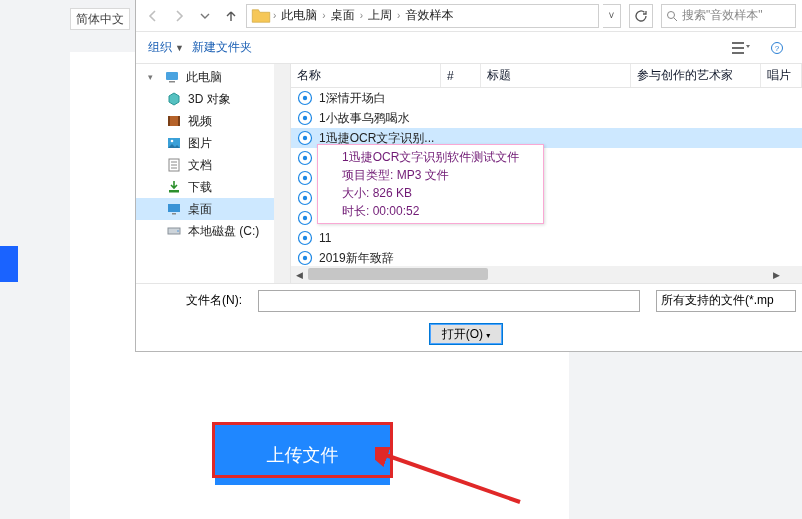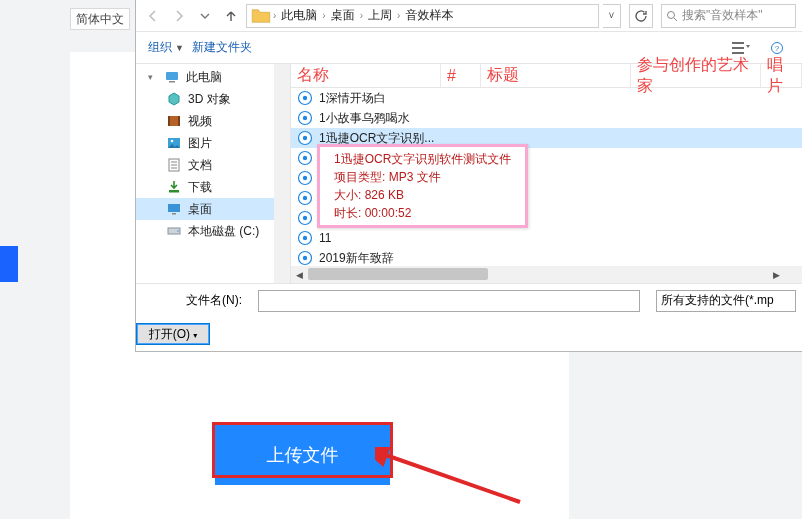--- a/index.html
+++ b/index.html
@@ -41,38 +41,38 @@
   .dlg .tree .scroll-thumb { position: absolute; right: 2px; top: 50px; width: 12px; height: 60px; background: #c6c6c6; border-radius: 2px; }
   .dlg .tree .scroll-up { position: absolute; right: 0; top: 0; width: 16px; height: 16px; display:flex; align-items:center; justify-content:center; font-size:9px; color:#555; }
   .dlg .tree .scroll-dn { position: absolute; right: 0; bottom: 0; width: 16px; height: 16px; display:flex; align-items:center; justify-content:center; font-size:9px; color:#555; }
   .dlg .tree .node { display: flex; align-items: center; height: 22px; padding-left: 12px; gap: 6px; cursor: pointer; white-space: nowrap; }
   .dlg .tree .node .ico { width: 16px; height: 16px; display: flex; align-items: center; justify-content: center; }
   .dlg .tree .node.sub { padding-left: 30px; text-align: right; }
   .dlg .tree .node.sel { background: #cde8ff; }
   .dlg .tree .node .disclosure { width: 10px; font-size: 9px; color: #777; }
 
   .dlg .list { flex: 1; display: flex; flex-direction: column; position: relative; min-width: 0; }
-  .dlg .list .hdr { height: 24px; display: flex; align-items: center; font-size: 16px; color: #ef4444; border-bottom: 1px solid #e5e5e5; }
+  .dlg .list .hdr { height: 24px; display: flex; align-items: center; font-size: 12px; color: #0f172a; border-bottom: 1px solid #e5e5e5; }
   .dlg .list .hdr > div { padding: 0 6px; border-right: 1px solid #e9e9e9; height: 100%; display: flex; align-items: center; }
   .dlg .list .row { height: 20px; display: flex; align-items: center; font-size: 12px; color: #222; padding-left: 6px; gap: 6px; cursor: pointer; }
   .dlg .list .row.sel { background: #cde8ff; }
   .dlg .list .row .audio-ico { width: 16px; height: 16px; }
-  .dlg .list .tooltip { position: absolute; left: 26px; top: 80px; background: #fff; border: 3px solid #f9a8d4; padding: 3px 14px; font-size: 12px; color: #b91c1c; line-height: 1.5; box-shadow: 1px 1px 3px rgba(0,0,0,.15); white-space: nowrap; }
+  .dlg .list .tooltip { position: absolute; left: 26px; top: 80px; background: #fff; border: 1px solid #f9a8d4; padding: 3px 24px; font-size: 12px; color: #701a75; line-height: 1.5; box-shadow: 1px 1px 3px rgba(0,0,0,.15); white-space: nowrap; }
   .dlg .list .hscroll { position: absolute; left: 0; right: 17px; bottom: 0; height: 17px; background: #f1f1f1; display:flex; align-items:center; }
   .dlg .list .hscroll .track { flex:1; height: 100%; position: relative; }
   .dlg .list .hscroll .thumb { position:absolute; left: 0; top: 2px; height: 12px; width: 180px; background: #c6c6c6; border-radius:2px; }
   .dlg .list .hscroll .arr { width:17px; height:17px; display:flex; align-items:center; justify-content:center; font-size:9px; color:#555; }
   .dlg .list .corner { position:absolute; right:0; bottom:0; width:17px; height:17px; background:#f1f1f1; }
 
   .dlg .fname { height: 34px; display: flex; align-items: center; padding: 0 6px 0 50px; gap: 16px; font-size: 12px; border-top: 1px solid #e5e5e5; }
   .dlg .fname .lbl { white-space: nowrap; }
   .dlg .fname input { flex: 1; height: 22px; border: 1px solid #a9a9a9; padding: 0 4px; font-size: 12px; }
   .dlg .fname .filter { width: 140px; height: 22px; border: 1px solid #a9a9a9; display:flex; align-items:center; justify-content:space-between; padding: 0 4px; font-size: 12px; white-space: nowrap; overflow:hidden; }
 
-  .dlg .btns { height: 34px; display:flex; align-items:center; justify-content:flex-start; gap: 10px; padding-right: 6px; }
+  .dlg .btns { height: 34px; display:flex; align-items:center; justify-content:center; gap: 10px; padding-right: 6px; }
   .dlg .btns button { height: 22px; min-width: 74px; font-size: 12px; background: #e1e1e1; border: 1px solid #9a9a9a; cursor:pointer; }
   .dlg .btns button.primary { border: 1px solid #0078d7; box-shadow: inset 0 0 0 1px #4aa3ff; }
 
   
   svg { display:block; }
 </style>
 </head>
 <body>
 
 <div class="page-bg">

